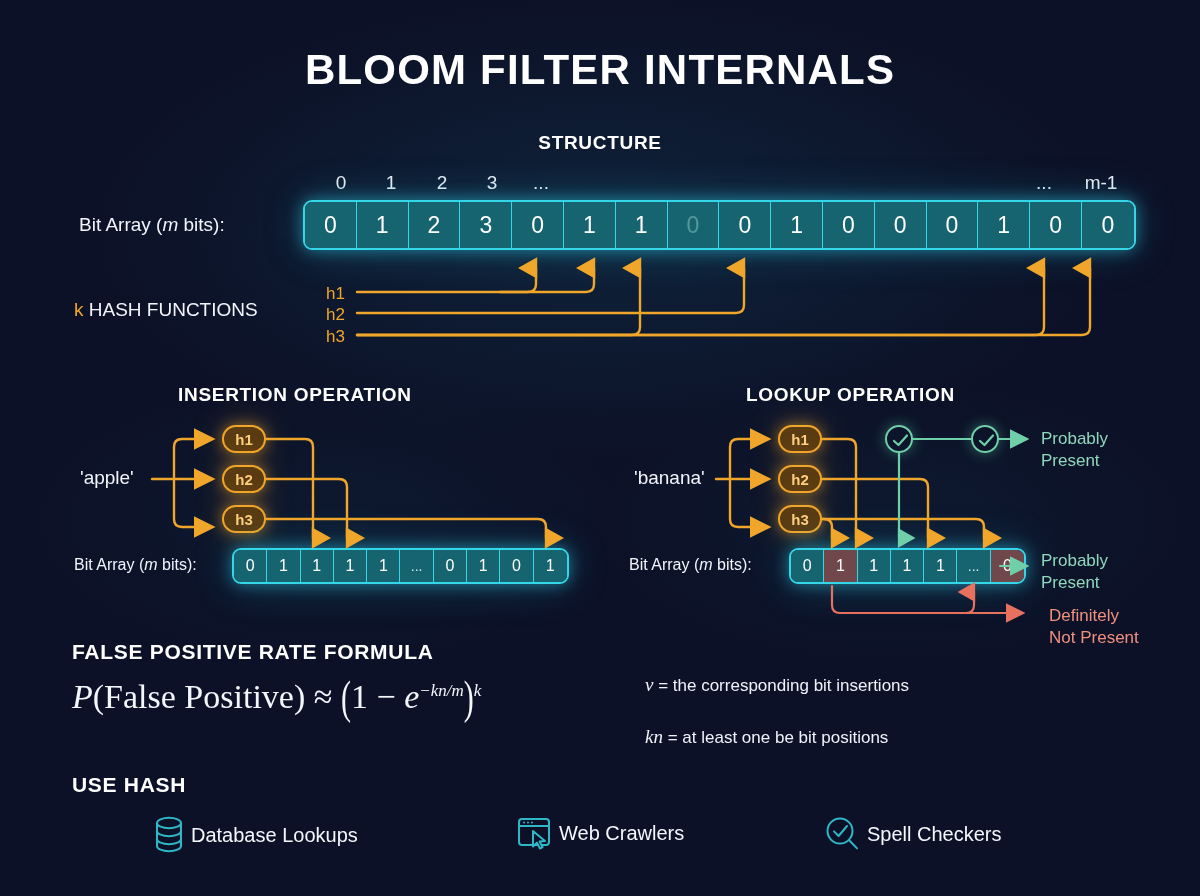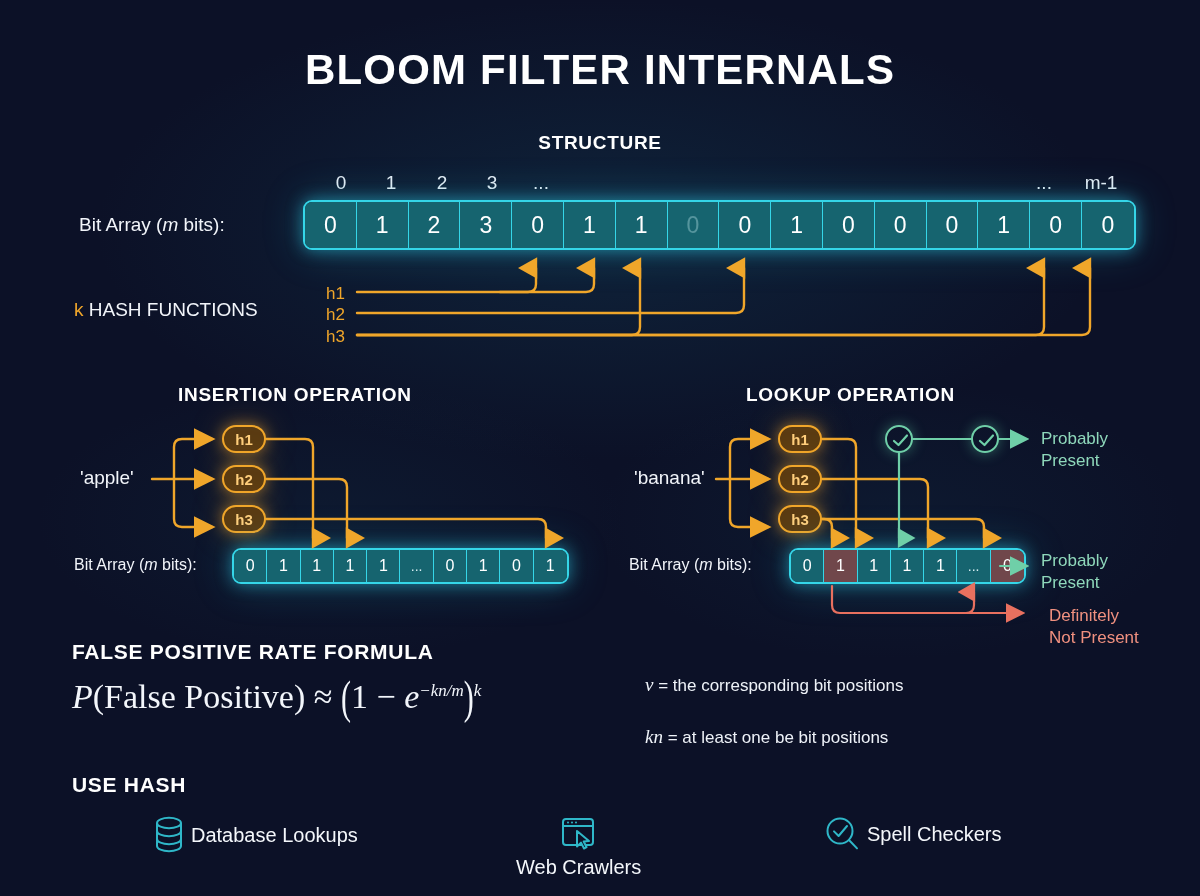--- a/index.html
+++ b/index.html
@@ -266,41 +266,41 @@
 
   <div id="formula">
     <span class="ital">P</span><span>(False Positive)</span>
     <span>≈</span>
     <span class="paren">(</span><span>1</span>
     <span>−</span>
     <span class="ital">e</span><sup>−kn/m</sup><span class="paren">)</span><sup>k</sup>
   </div>
 
   <div class="legend" style="top:674px;">
-    <span class="v">v</span><span> = the corresponding bit positions</span>
+    <span class="v">v</span><span> = the corresponding bit insertions</span>
   </div>
   <div class="legend" style="top:726px;">
     <span class="v">kn</span><span> = at least one be bit positions</span>
   </div>
 
   <div class="sec-title" style="left:72px;top:773px;font-size:21px;">USE HASH</div>
 
   <div class="uc" style="left:152px;">
     <span>
       <svg width="34" height="40" viewBox="0 0 34 40" fill="none" stroke="#2fb7c8" stroke-width="2">
         <ellipse cx="17" cy="8" rx="12" ry="5.2"></ellipse>
         <path d="M5 8 V31 C5 33.9 10.4 36.2 17 36.2 C23.6 36.2 29 33.9 29 31 V8"></path>
         <path d="M5 16 C5 18.9 10.4 21.2 17 21.2 C23.6 21.2 29 18.9 29 16"></path>
         <path d="M5 24 C5 26.9 10.4 29.2 17 29.2 C23.6 29.2 29 26.9 29 24"></path>
       </svg>
     </span>
     <span class="uc-label">Database Lookups</span>
   </div>
 
-  <div class="uc" style="left:516px;flex-direction:column;">
+  <div class="uc" style="left:516px;">
     <span>
       <svg width="38" height="36" viewBox="0 0 38 36" fill="none" stroke="#2fb7c8" stroke-width="2">
         <rect x="3" y="4" width="30" height="26" rx="3"></rect>
         <path d="M3 11 H33"></path>
         <circle cx="8" cy="7.6" r="1" fill="#2fb7c8" stroke="none"></circle>
         <circle cx="12" cy="7.6" r="1" fill="#2fb7c8" stroke="none"></circle>
         <circle cx="16" cy="7.6" r="1" fill="#2fb7c8" stroke="none"></circle>
         <path d="M17 16 L17 31.5 L21 27.6 L24 33.5 L26.6 32.2 L23.7 26.5 L29 26 Z" fill="#0c1127" stroke="#2fb7c8" stroke-width="2" stroke-linejoin="round"></path>
       </svg>
     </span>

